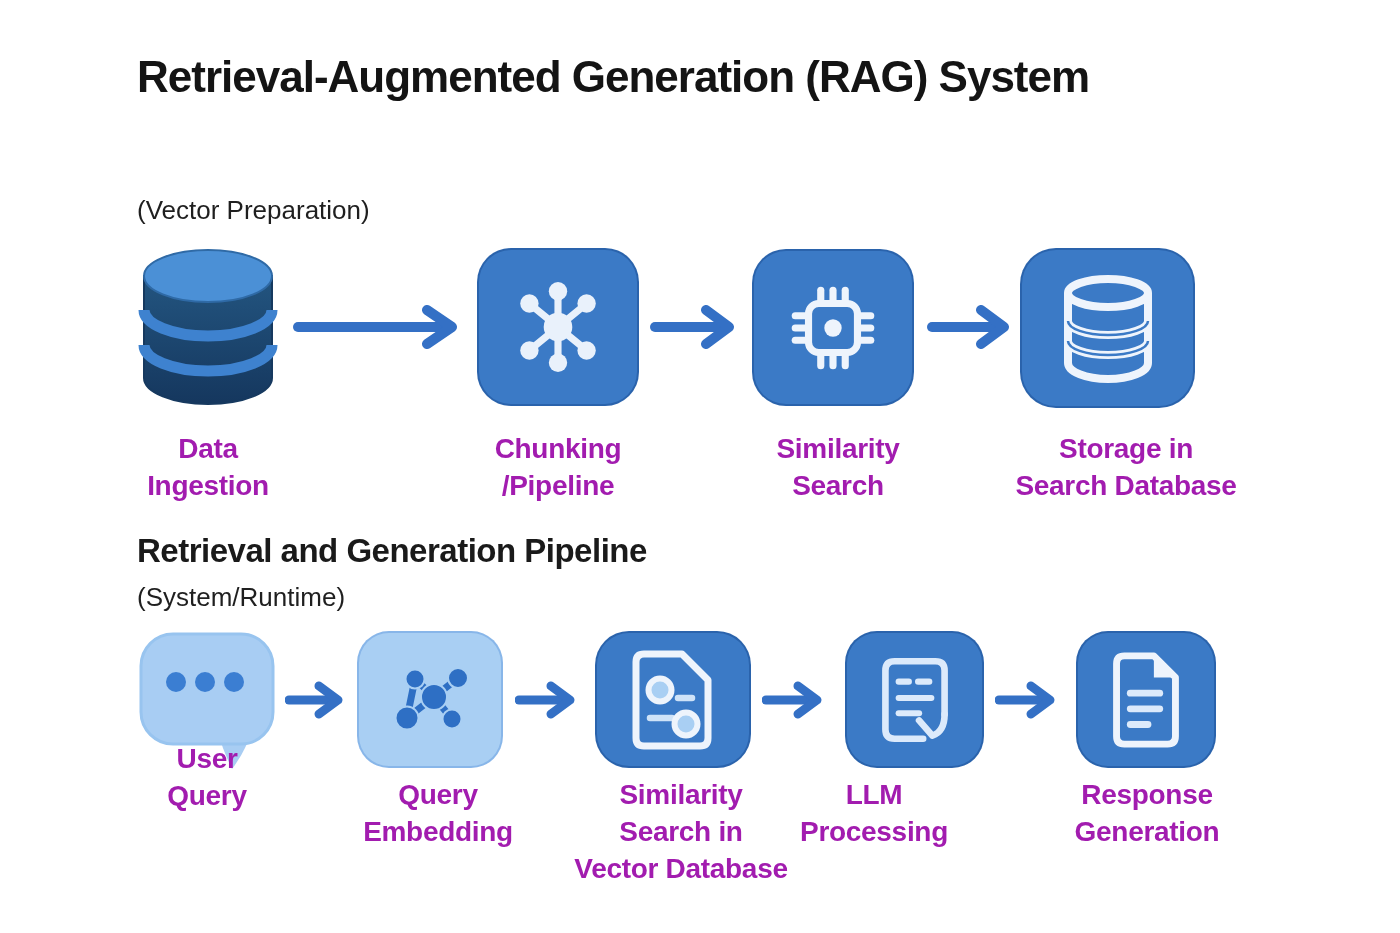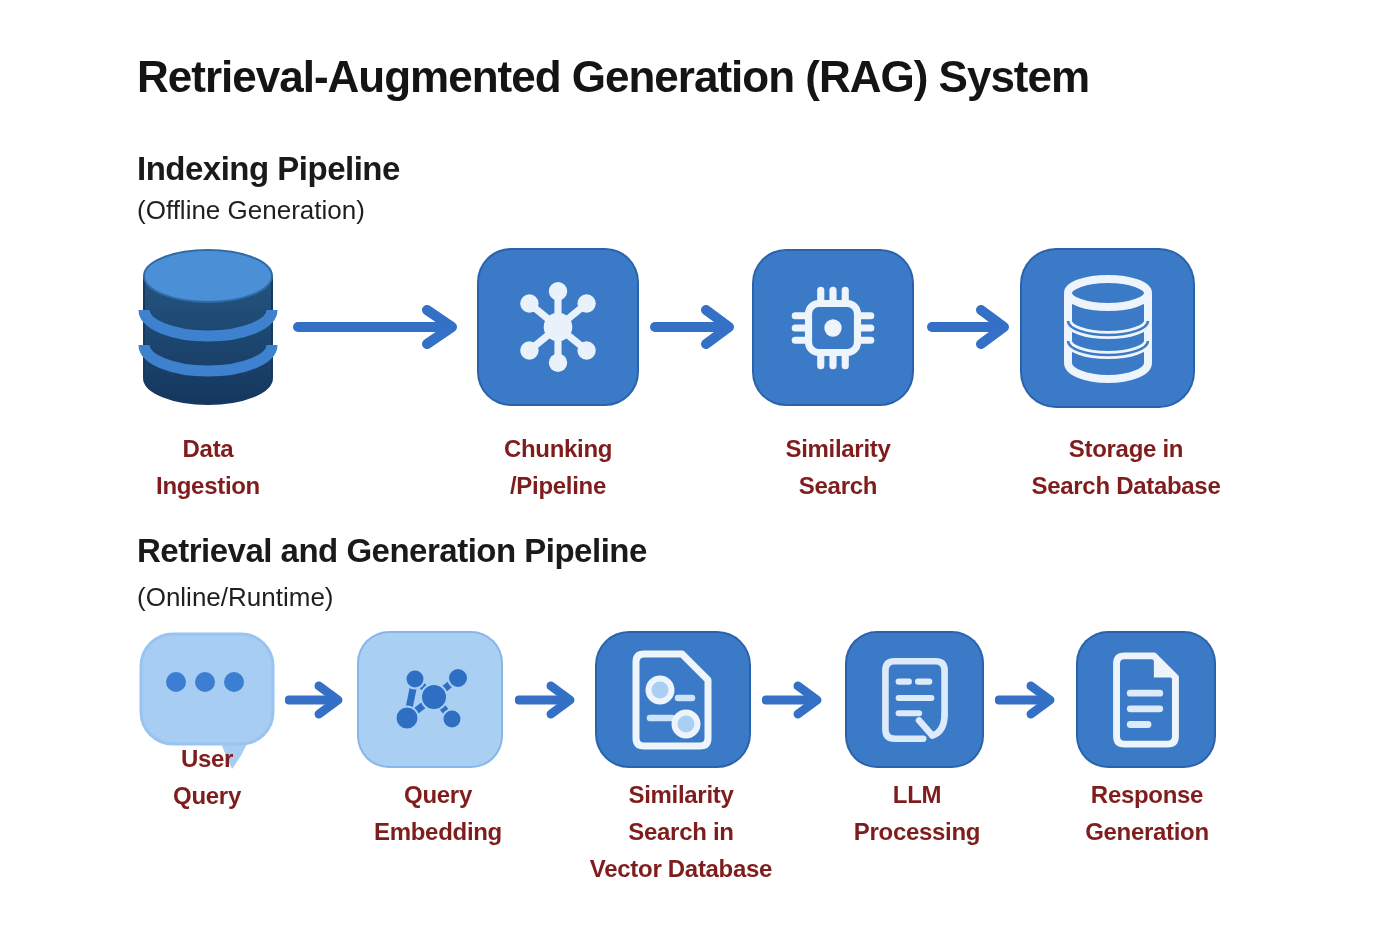--- a/index.html
+++ b/index.html
@@ -17,35 +17,34 @@
   }
   .section-heading { font-size:33px; font-weight:700; color:#1a1a1a; white-space:nowrap; letter-spacing:-0.5px; }
   .section-subheading { font-size:26px; font-weight:400; color:#1f1f1f; white-space:nowrap; }
   .tile {
     position:absolute; display:flex; align-items:center; justify-content:center;
     background:#3b7ac6; border:2px solid rgba(23,72,140,0.45);
   }
   .tile.light { background:#a9cff3; border:2px solid rgba(110,162,224,0.55); }
   .step-label {
     position:absolute; text-align:center; white-space:pre-line;
-    font-size:24px; line-height:37px; font-weight:600; color:#7f1d1d;
+    font-size:28px; line-height:37px; font-weight:600; color:#a21caf;
     letter-spacing:-0.3px;
   }
   .arrow { position:absolute; }
   svg { display:block; }
 </style>
 </head>
 <body>
 
 <div id="canvas">
 
   <div class="abs title">Retrieval-Augmented Generation (RAG) System</div>
 
-  <div class="abs section-heading" style="left:137px; top:150px;">Indexing Pipeline</div>
-  <div class="abs section-subheading" style="left:137px; top:195px;">(Offline Generation)</div>
+  <div class="abs section-subheading" style="left:137px; top:195px;">(Vector Preparation)</div>
 
   <div class="abs" style="left:134px; top:246px;">
     <svg width="148" height="166" viewBox="0 0 148 166">
       <defs>
         <linearGradient id="dbg" x1="0" y1="0" x2="0" y2="1">
           <stop offset="0" stop-color="#235580"></stop>
           <stop offset="1" stop-color="#15375e"></stop>
         </linearGradient>
       </defs>
       <path d="M10 30 L10 132 A64 26 0 0 0 138 132 L138 30 Z" fill="url(#dbg)" stroke="#16395f" stroke-width="2"></path>
@@ -136,21 +135,21 @@
       <g stroke="#3b7ac6" stroke-width="2.5" fill="none">
         <path d="M13 52 A40 14 0 0 0 93 52"></path>
         <path d="M13 72 A40 14 0 0 0 93 72"></path>
       </g>
     </svg>
   </div>
   <div class="step-label" style="left:996px; top:430px; width:260px;">Storage in
 Search Database</div>
 
   <div class="abs section-heading" style="left:137px; top:532px;">Retrieval and Generation Pipeline</div>
-  <div class="abs section-subheading" style="left:137px; top:582px;">(Online/Runtime)</div>
+  <div class="abs section-subheading" style="left:137px; top:582px;">(System/Runtime)</div>
 
   <div class="abs" style="left:137px; top:626px;">
     <svg width="140" height="150" viewBox="0 0 140 150">
       <path d="M82 108 L114 108 C108 124 101 135 95 143 C89 130 84 119 82 108 Z" fill="#a8cdf3"></path>
       <rect x="4" y="8" width="132" height="110" rx="32" fill="#a8cdf3" stroke="#98c4ef" stroke-width="3"></rect>
       <circle cx="39" cy="56" r="10" fill="#3b7ed2"></circle>
       <circle cx="68" cy="56" r="10" fill="#3b7ed2"></circle>
       <circle cx="97" cy="56" r="10" fill="#3b7ed2"></circle>
     </svg>
   </div>
@@ -215,21 +214,21 @@
       <path d="M58 88 H30 Q21 88 21 79 V21 Q21 12 30 12 H70 Q79 12 79 21 V64" stroke="#dceafb" stroke-width="6.5" fill="none" stroke-linecap="round" stroke-linejoin="round"></path>
       <path d="M54 70 L67 85 Q79 81 79 64" stroke="#dceafb" stroke-width="6.5" fill="none" stroke-linecap="round" stroke-linejoin="round"></path>
       <g stroke="#dceafb" stroke-width="6" stroke-linecap="round">
         <path d="M34 32 H44"></path>
           <path d="M53 32 H64"></path>
         <path d="M34 48 H66"></path>
           <path d="M34 63 H54"></path>
       </g>
     </svg>
   </div>
-  <div class="step-label" style="left:787px; top:776px; width:260px;">LLM
+  <div class="step-label" style="left:744px; top:776px; width:260px;">LLM
 Processing</div>
 
   <div class="arrow" style="left:995px; top:678px;">
     <svg width="62" height="44" viewBox="0 0 62 44">
       <path d="M4 22 H48" stroke="#3470c5" stroke-width="9" stroke-linecap="round"></path>
       <path d="M36 8 L55 22 L36 36" stroke="#3470c5" stroke-width="9" stroke-linecap="round" stroke-linejoin="round" fill="none"></path>
     </svg>
   </div>
 
   <div class="tile" style="left:1076px; top:631px; width:140px; height:137px; border-radius:32px;">

